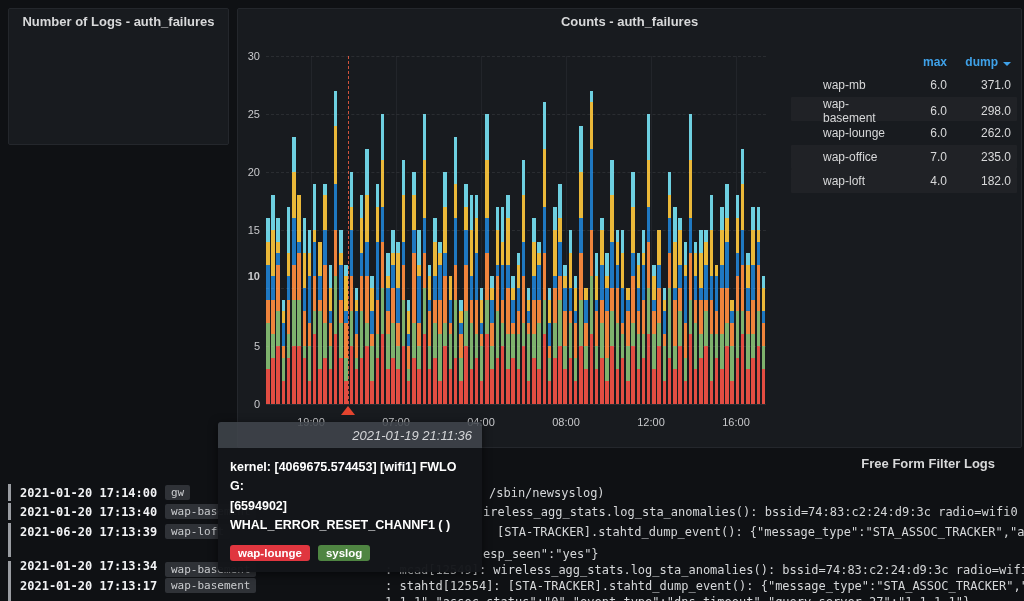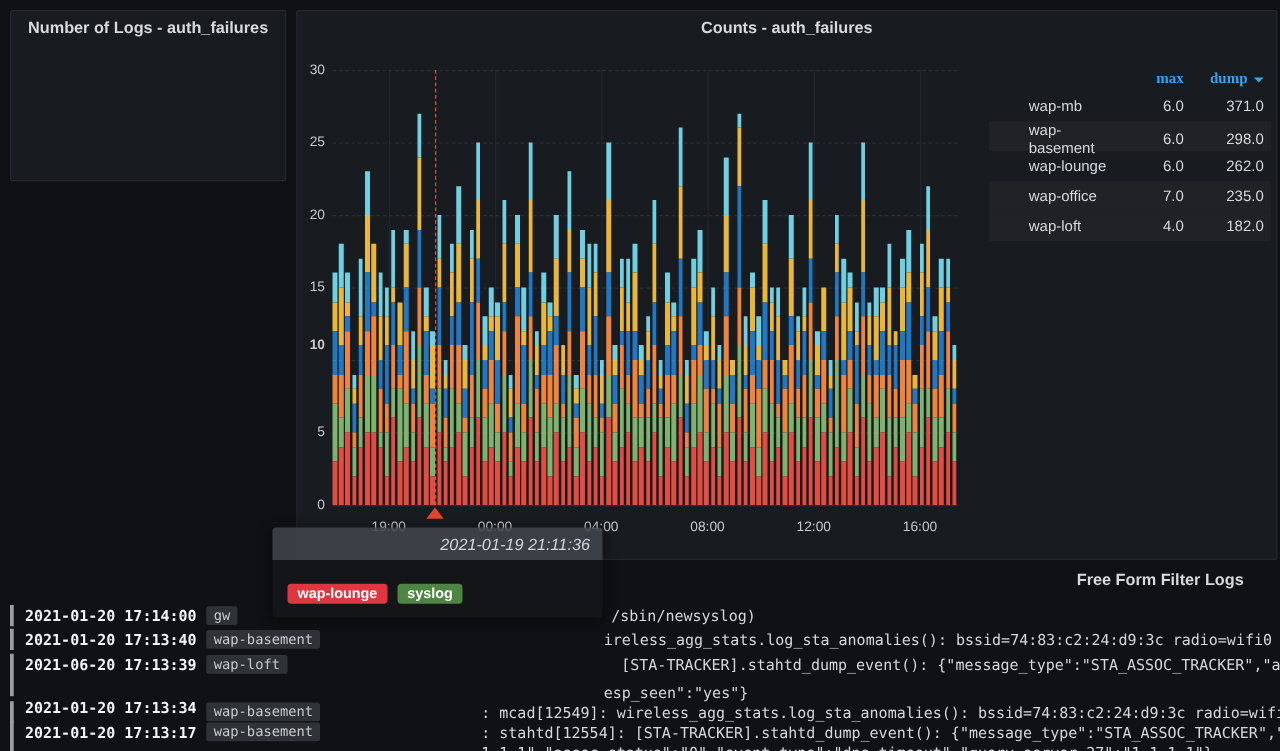--- a/index.html
+++ b/index.html
@@ -30,21 +30,21 @@
   .bar{width:3.5px;display:flex;flex-direction:column-reverse;}
   .seg{width:100%;}
   #cursor-line{position:absolute;top:0;bottom:0;left:82px;width:0;border-left:1px dashed;opacity:.9;}
   #marker-triangle{position:absolute;left:75px;top:350px;width:0;height:0;
     border-left:7px solid transparent;border-right:7px solid transparent;border-bottom:9px solid;}
 
   
   #legend{position:absolute;left:553px;top:42px;width:226px;font-size:12px;}
   .legend-row{display:grid;grid-template-columns:26px 1fr 46px 64px;align-items:center;height:24px;padding:0 6px;border-radius:1px;}
   .legend-row.alt{background:#202226;}
-  .legend-row.header{height:22px;color:#3fa2e9;font-weight:600;font-family:Liberation Serif, serif;}
+  .legend-row.header{height:22px;color:#3fa2e9;font-weight:600;}
   .legend-marker{width:15px;height:2px;border-radius:1px;}
   .legend-name{color:#d8d9da;cursor:pointer;}
   .legend-val{text-align:right;color:#d8d9da;}
   .legend-col{ text-align:right;cursor:pointer;}
   .sort-caret{display:inline-block;width:0;height:0;border-left:4px solid transparent;border-right:4px solid transparent;border-top:4px solid #3fa2e9;margin-left:5px;}
 
   
   #logs{position:absolute;left:0;top:0;width:1024px;height:601px;overflow:hidden;
     font-family:"DejaVu Sans Mono","Liberation Mono",monospace;font-size:12px;z-index:3;}
   .log-bar{position:absolute;left:8px;width:3px;background:#9a9da2;}
@@ -850,21 +850,21 @@
         <div class="y-label" style="top: 174px;">15</div>
         <div class="hgrid" style="top: 116px;"></div>
         <div class="y-label" style="top: 116px;">20</div>
         <div class="hgrid" style="top: 58px;"></div>
         <div class="y-label" style="top: 58px;">25</div>
         <div class="hgrid" style="top: 0px;"></div>
         <div class="y-label" style="top: 0px;">30</div>
         <div class="vgrid" style="left: 45px;"></div>
         <div class="x-label" style="left: 45px;">19:00</div>
         <div class="vgrid" style="left: 130px;"></div>
-        <div class="x-label" style="left: 130px;">00:00</div>
+        <div class="x-label" style="left: 130px;">07:00</div>
         <div class="vgrid" style="left: 215px;"></div>
         <div class="x-label" style="left: 215px;">04:00</div>
         <div class="vgrid" style="left: 300px;"></div>
         <div class="x-label" style="left: 300px;">08:00</div>
         <div class="vgrid" style="left: 385px;"></div>
         <div class="x-label" style="left: 385px;">12:00</div>
         <div class="vgrid" style="left: 470px;"></div>
         <div class="x-label" style="left: 470px;">16:00</div>
       </div>
     <div id="legend">
@@ -939,20 +939,25 @@
         <div class="log-host" style="top: 578px;">wap-basement</div>
         <div class="log-msg" style="top: 579px; left: 385px;">: stahtd[12554]: [STA-TRACKER].stahtd_dump_event(): {"message_type":"STA_ASSOC_TRACKER","query</div>
         <div class="log-msg" style="top: 595px; left: 385px;">1.1.1","assoc_status":"0","event_type":"dns_timeout","query_server_27":"1.1.1.1"}</div>
       </div>
     </div>
   <div id="logs-title">Free Form Filter Logs</div>
 
   <div id="tooltip">
     <div id="tooltip-header">2021-01-19 21:11:36</div>
     <div id="tooltip-body">
+      <div id="tooltip-lines">
+          <div class="tooltip-line">kernel: [4069675.574453] [wifi1] FWLOG:</div>
+          <div class="tooltip-line">[6594902]</div>
+          <div class="tooltip-line">WHAL_ERROR_RESET_CHANNF1 ( )</div>
+        </div>
       <div id="tooltip-badges">
           <span class="badge" style="background: rgb(224, 54, 63);">wap-lounge</span>
           <span class="badge" style="background: rgb(79, 133, 66);">syslog</span>
         </div>
     </div>
   </div>
 
 </div>
 
 </body></html>

